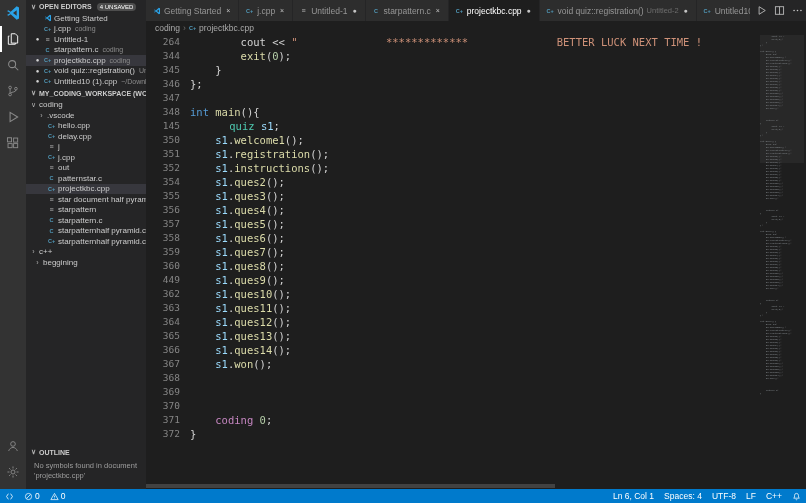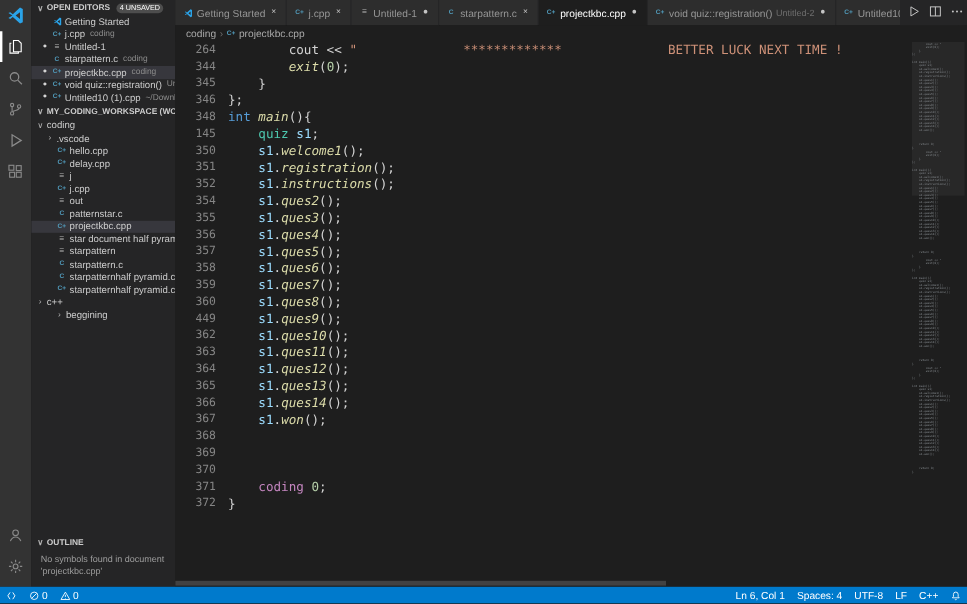--- a/index.html
+++ b/index.html
@@ -59,22 +59,22 @@
   .bc-sep { color:#6d6d6d; }
   .bc-ic { color:#519aba; font-size:5.5px; font-weight:bold; }
 
   
   .editor { flex:1; position:relative; overflow:hidden; }
   .code { position:absolute; left:0; top:0; right:48px; bottom:0; overflow:hidden;
     font-family:"DejaVu Sans Mono", monospace; font-size:10.5px; line-height:14px; }
   .code-row { display:flex; height:14px; }
   .ln { width:34px; flex:none; text-align:right; color:#858585; font-size:9.5px; }
   .lc { white-space:pre; padding-left:10px; }
-  .tk-pl { color:#d4d4d4; } .tk-kw { color:#569cd6; } .tk-fn { color:#dcdcaa;font-style:italic; }
-  .tk-ty { color:#4ec9b0; } .tk-var { color:#9cdcfe; } .tk-st { color:#ce9178; }
+  .tk-pl { color:#d4d4d4; } .tk-kw { color:#569cd6; } .tk-fn { color:#dcdcaa; }
+  .tk-ty { color:#4ec9b0;margin-left:14px; } .tk-var { color:#9cdcfe; } .tk-st { color:#ce9178; }
   .tk-num { color:#b5cea8; } .tk-ctrl { color:#c586c0; }
 
   
   .minimap { position:absolute; right:2px; top:0; width:44px; bottom:0; overflow:hidden; opacity:.85; }
   .mm-inner { transform:scale(0.3); transform-origin:0 0; width:340%;
     font-family:"DejaVu Sans Mono", monospace; font-size:8px; line-height:10px; white-space:pre; }
   .mm-slider { position:absolute; left:0; right:0; top:0; height:128px; background:rgba(121,121,121,.14); }
   .hscroll { position:absolute; left:0; bottom:1px; height:4px; width:62%; background:rgba(121,121,121,.4); }
 
   
@@ -287,21 +287,21 @@
           </div>
           <div class="row" style="padding-left: 12px;">
             <span class="chev"></span>
             <span class="fic f-cpp">C+</span>
             <span class="lbl">starpatternhalf pyramid.cpp</span>
           </div>
           <div class="row" style="padding-left: 4px;">
             <span class="chev">›</span>
             <span class="lbl">c++</span>
           </div>
-          <div class="row" style="padding-left: 20px;">
+          <div class="row" style="padding-left: 8px;">
             <span class="chev">›</span>
             <span class="lbl">beggining</span>
           </div>
         </div>
 
       <div class="sb-spacer"></div>
 
       <div class="section-header">
         <span class="chev">∨</span>
         <span>OUTLINE</span>
@@ -392,20 +392,24 @@
             </div>
             <div class="code-row">
               <span class="ln">345</span>
               <span class="lc"><span class="tk-pl">    }</span></span>
             </div>
             <div class="code-row">
               <span class="ln">346</span>
               <span class="lc"><span class="tk-pl">};</span></span>
             </div>
             <div class="code-row">
+              <span class="ln">347</span>
+              <span class="lc"></span>
+            </div>
+            <div class="code-row">
               <span class="ln">348</span>
               <span class="lc"><span class="tk-kw">int</span><span class="tk-pl"> </span><span class="tk-fn">main</span><span class="tk-pl">(){</span></span>
             </div>
             <div class="code-row">
               <span class="ln">145</span>
               <span class="lc"><span class="tk-pl">    </span><span class="tk-ty">quiz</span><span class="tk-pl"> </span><span class="tk-var">s1</span><span class="tk-pl">;</span></span>
             </div>
             <div class="code-row">
               <span class="ln">350</span>
               <span class="lc"><span class="tk-pl">    </span><span class="tk-var">s1</span><span class="tk-pl">.</span><span class="tk-fn">welcome1</span><span class="tk-pl">();</span></span>

